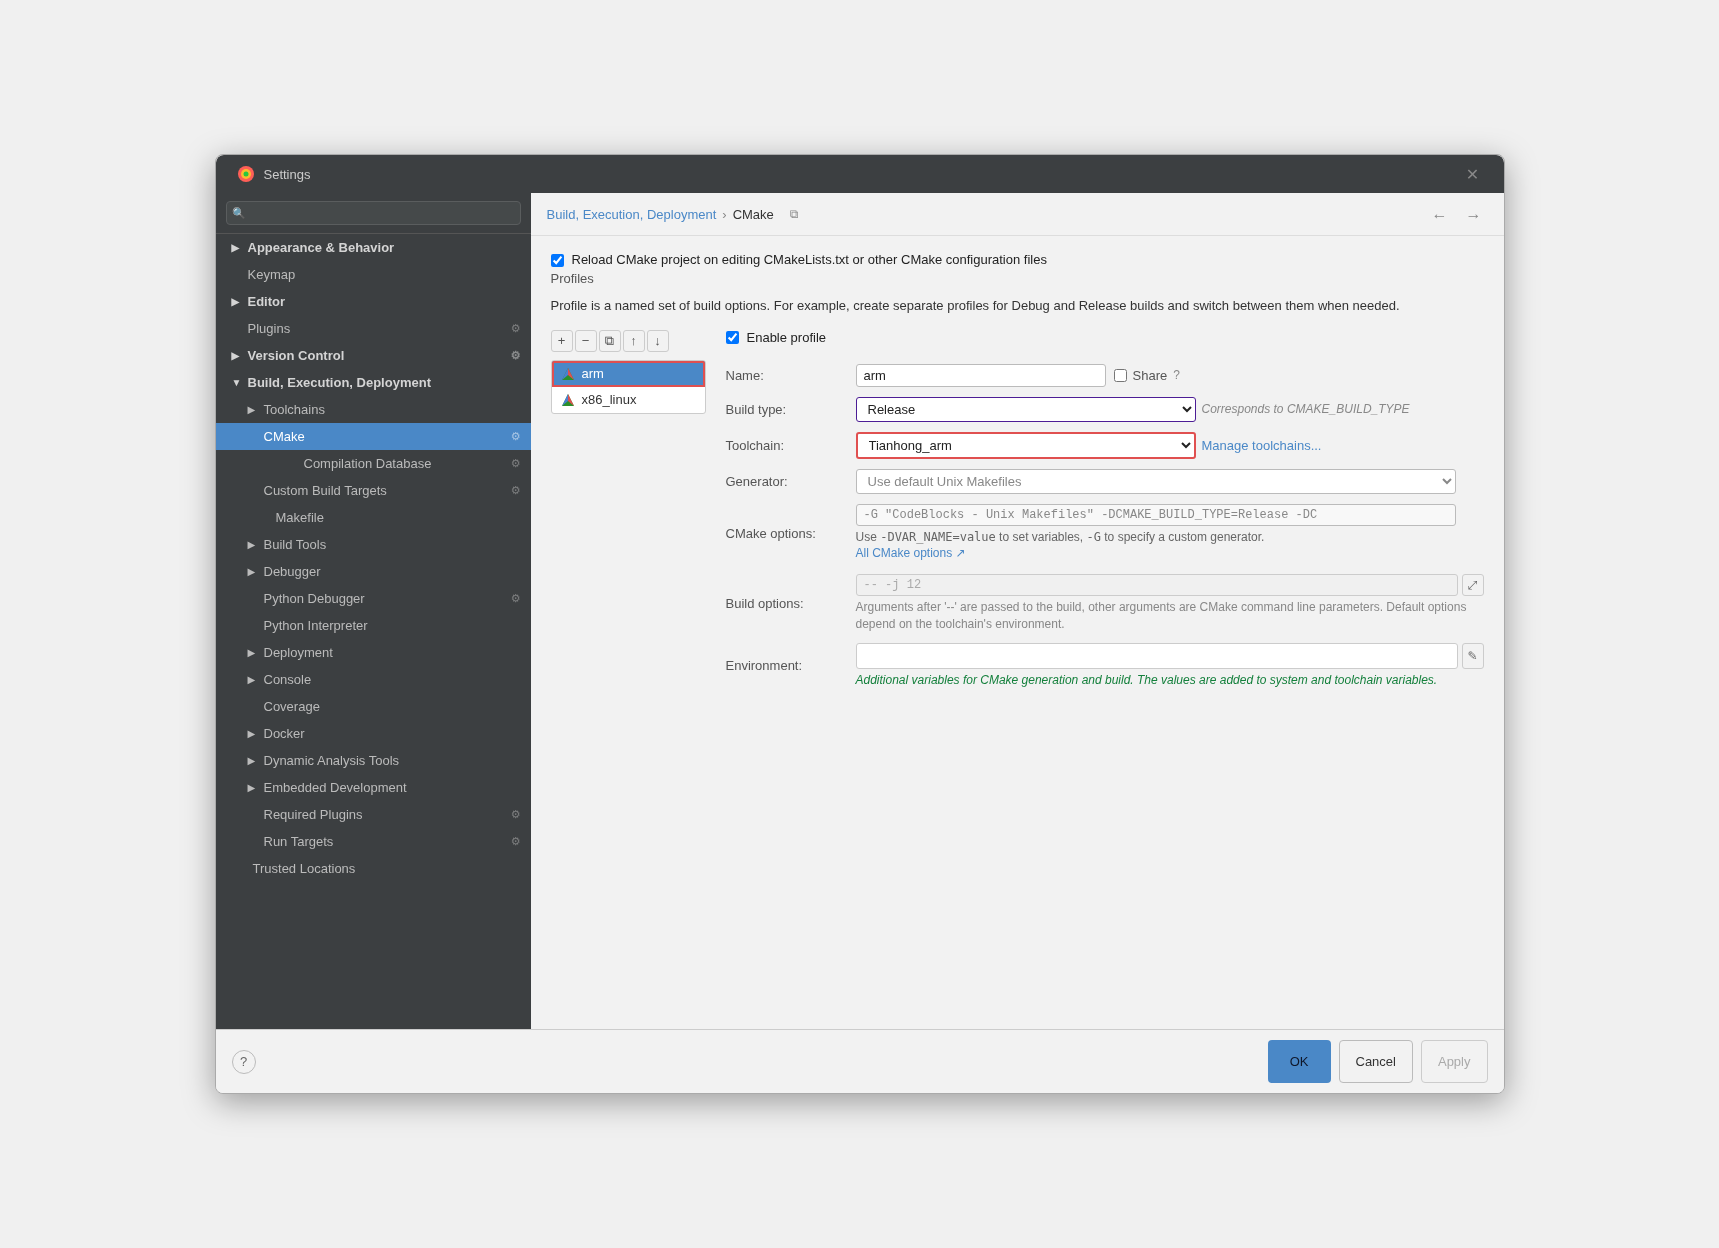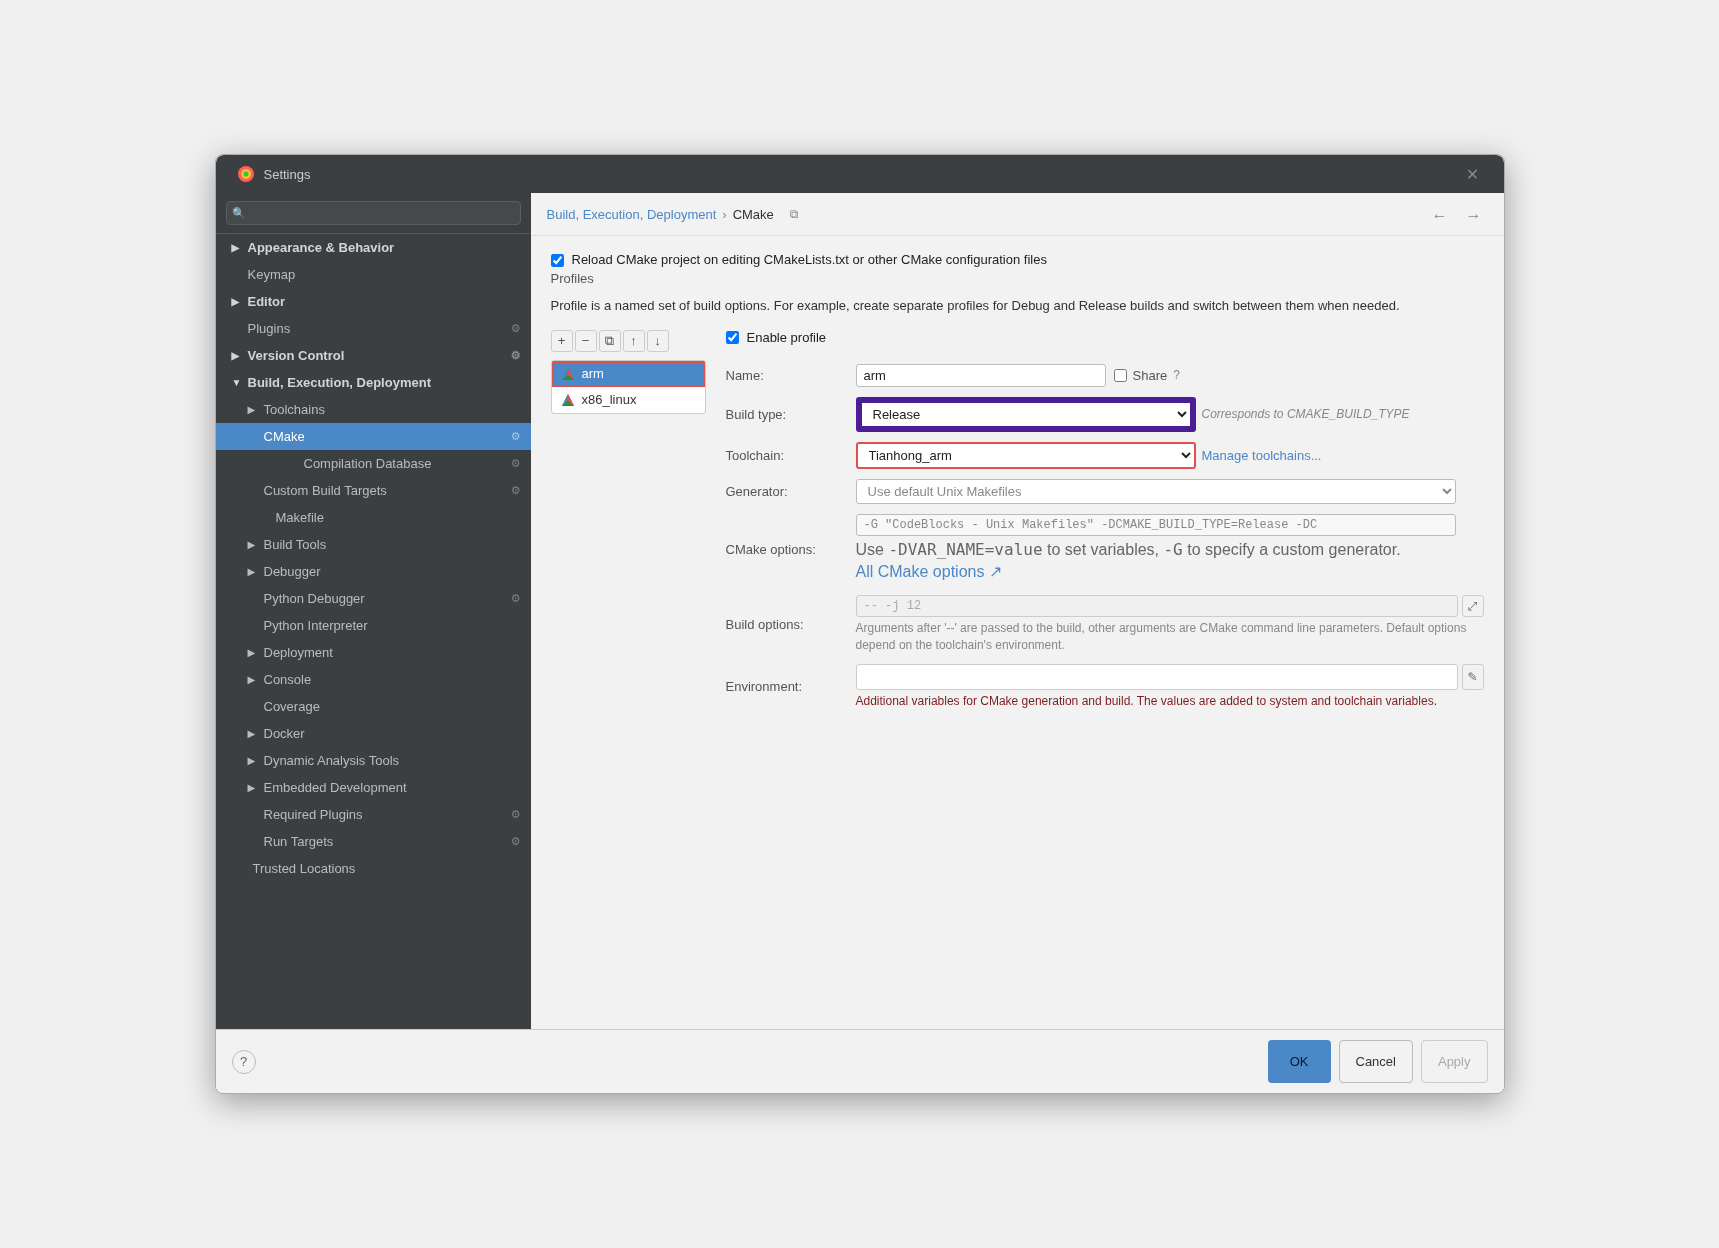--- a/index.html
+++ b/index.html
@@ -269,21 +269,21 @@
     }
     .share-label { font-size: 13px; color: #555; }
     .help-icon { color: #888; font-size: 12px; cursor: pointer; }
     .select-row {
       display: flex;
       align-items: center;
       gap: 6px;
     }
     .field-select {
       width: 340px;
-      border: 6px solid #4c1d95;
+      border: 1px solid #4c1d95;
       border-radius: 3px;
       padding: 3px 7px;
       font-size: 13px;
       color: #222;
       background: #fff;
       outline: none;
       cursor: pointer;
     }
     .field-hint {
       font-size: 12px;
@@ -329,21 +329,21 @@
       border: 1px solid #bbb;
       border-radius: 3px;
       padding: 3px 7px;
       font-size: 13px;
       color: #888;
       background: #f8f8f8;
       outline: none;
       font-family: monospace;
     }
     .cmake-hint {
-      font-size: 16px;
+      font-size: 12px;
       color: #666;
       margin-top: 3px;
       margin-bottom: 2px;
       line-height: 1.4;
     }
     .cmake-link { color: #4a88c7; cursor: pointer; }
     .build-dir-row {
       display: flex;
       align-items: center;
       gap: 4px;
@@ -423,23 +423,24 @@
       border: 1px solid #ccc;
       border-radius: 3px;
       width: 22px; height: 26px;
       cursor: pointer;
       font-size: 12px;
       color: #666;
       display: flex; align-items: center; justify-content: center;
     }
     .env-hint {
       font-size: 12px;
-      color: #7f1d1d;
+      color: #15803d;
       margin-top: 3px;
       line-height: 1.4;
+      font-style: italic;
     }
     
     .bottom-bar {
       padding: 10px 16px;
       border-top: 1px solid #ccc;
       background: #f2f2f2;
       display: flex;
       align-items: center;
       flex-shrink: 0;
     }

